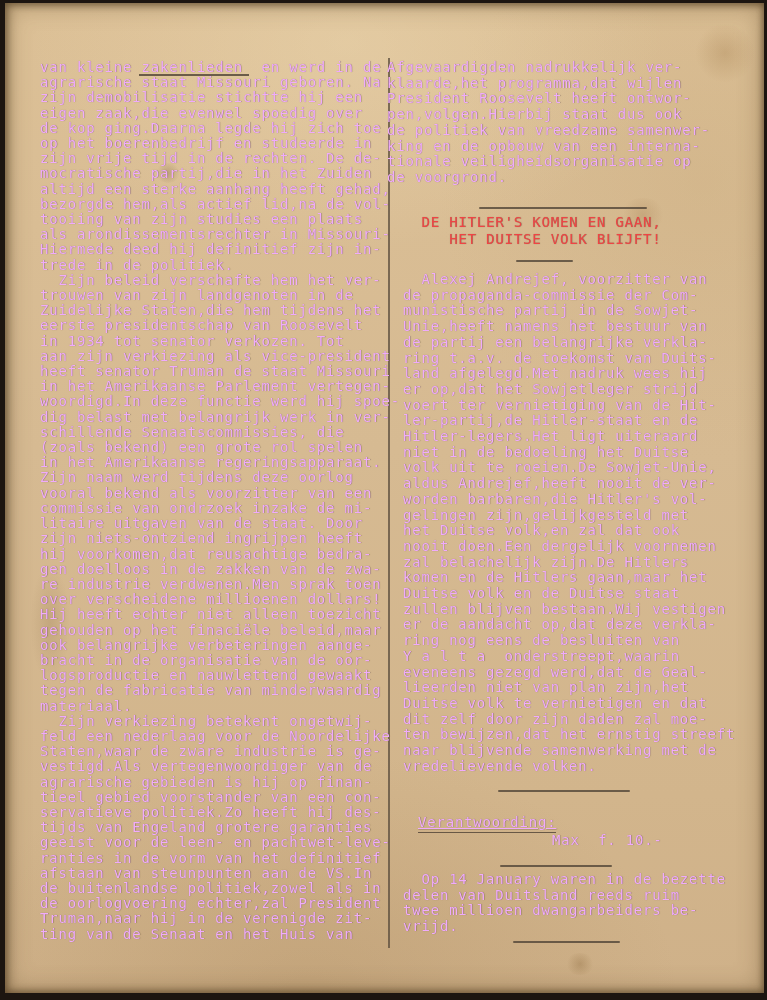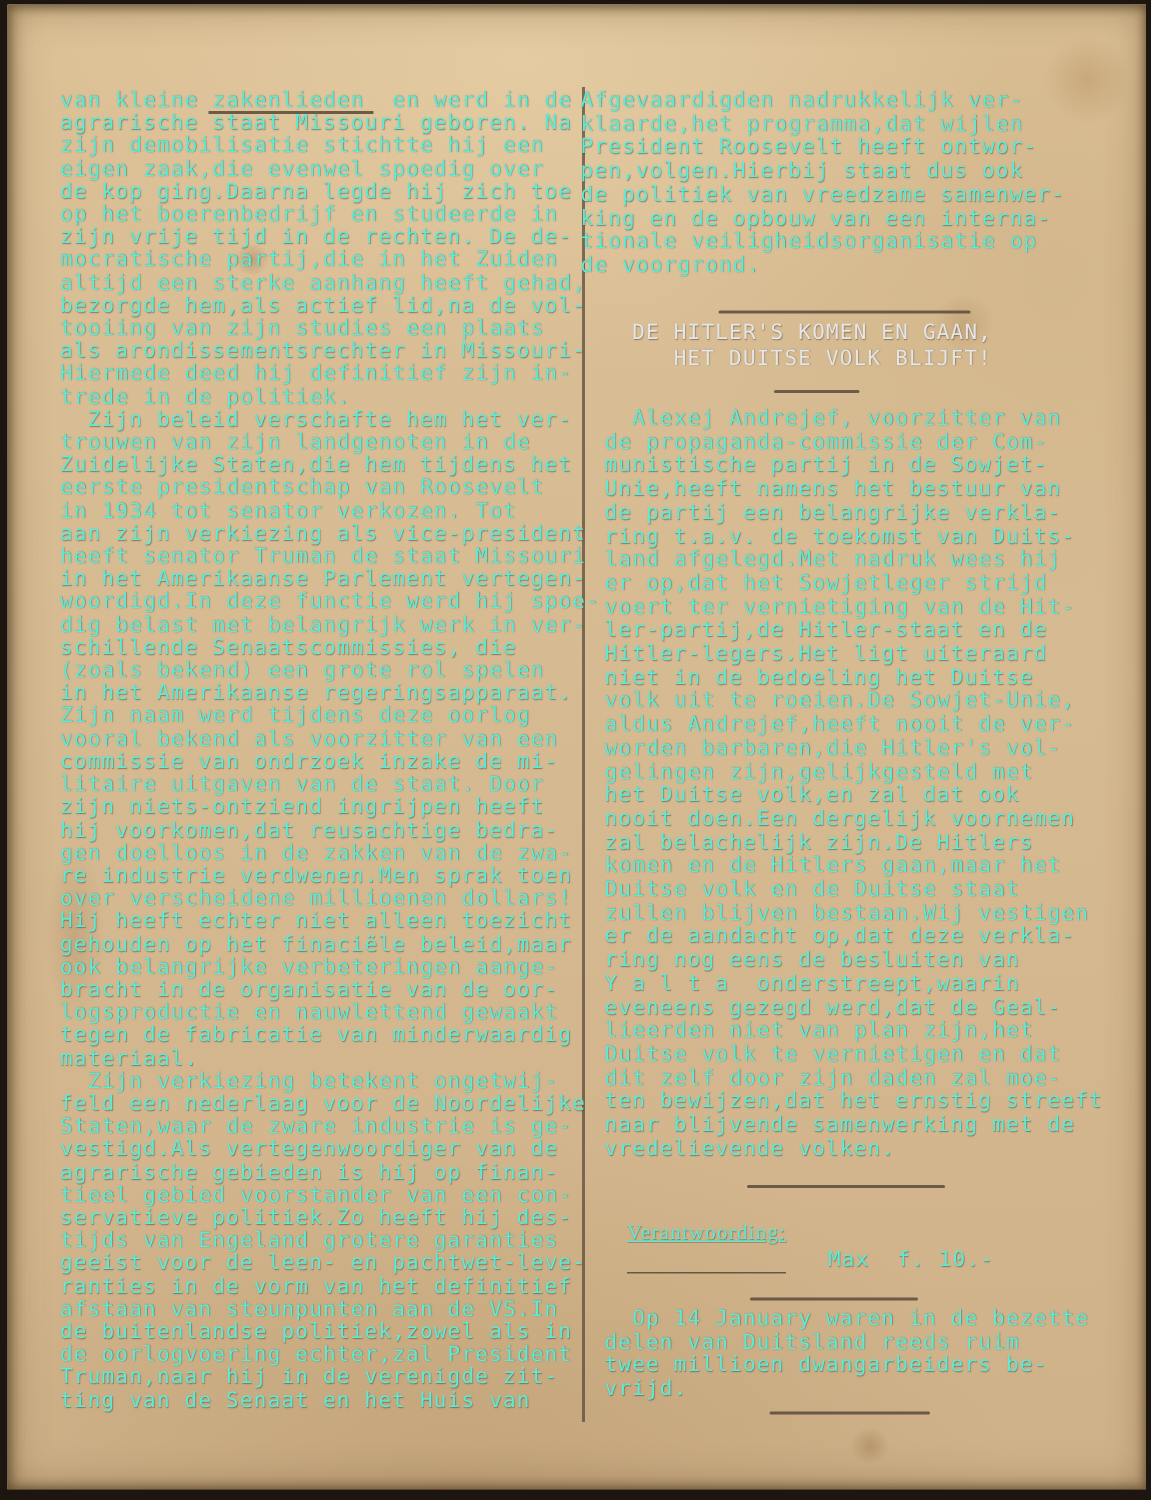--- a/index.html
+++ b/index.html
@@ -19,42 +19,41 @@
       inset 0 0 26px rgba(92,66,34,0.45),
       inset 4px 0 8px rgba(60,42,20,0.35),
       inset 0 3px 6px rgba(60,42,20,0.35),
       inset -2px -3px 6px rgba(60,42,20,0.30);
   }
   .typed{
     position:absolute;
     font-family:"DejaVu Sans Mono", monospace;
     font-size:14px;
     letter-spacing:0.8px;
-    color:#5eead4;
+    color:#f0abfc;
     white-space:pre;
     text-shadow:0.4px 0.4px 0.8px rgba(70,58,44,0.55);
   }
   .lh-left{line-height:15.2px;}
   .lh-right{line-height:15.7px;}
-  .heading{line-height:17px;color:#e5e5e5;}
+  .heading{line-height:17px;color:#ef4444;}
   .rule{
     position:absolute;height:2px;background:#4d4134;opacity:0.78;
     border-radius:1px;
   }
   .divider{
     position:absolute;width:2px;background:#5a4c3c;opacity:0.75;
   }
   .strike{
     position:absolute;height:2px;background:#4d4134;opacity:0.8;
   }
   .underlined{
     text-decoration:underline;
     border-bottom:1px solid rgba(77,65,52,0.8);
-    padding-bottom:18px;
-    font-family:Liberation Serif, serif;
+    padding-bottom:2px;
   }
   .stain{position:absolute;border-radius:50%;pointer-events:none;}
   .stain.s1{left:690px;top:20px;width:60px;height:60px;
     background:radial-gradient(circle, rgba(150,110,60,0.25), rgba(150,110,60,0) 70%);}
   .stain.s2{left:615px;top:195px;width:46px;height:34px;
     background:radial-gradient(circle, rgba(140,100,55,0.20), rgba(140,100,55,0) 70%);}
   .stain.s3{left:150px;top:160px;width:26px;height:20px;
     background:radial-gradient(circle, rgba(110,85,50,0.28), rgba(110,85,50,0) 70%);}
   .stain.s4{left:560px;top:950px;width:30px;height:22px;
     background:radial-gradient(circle, rgba(130,95,50,0.30), rgba(130,95,50,0) 70%);}

